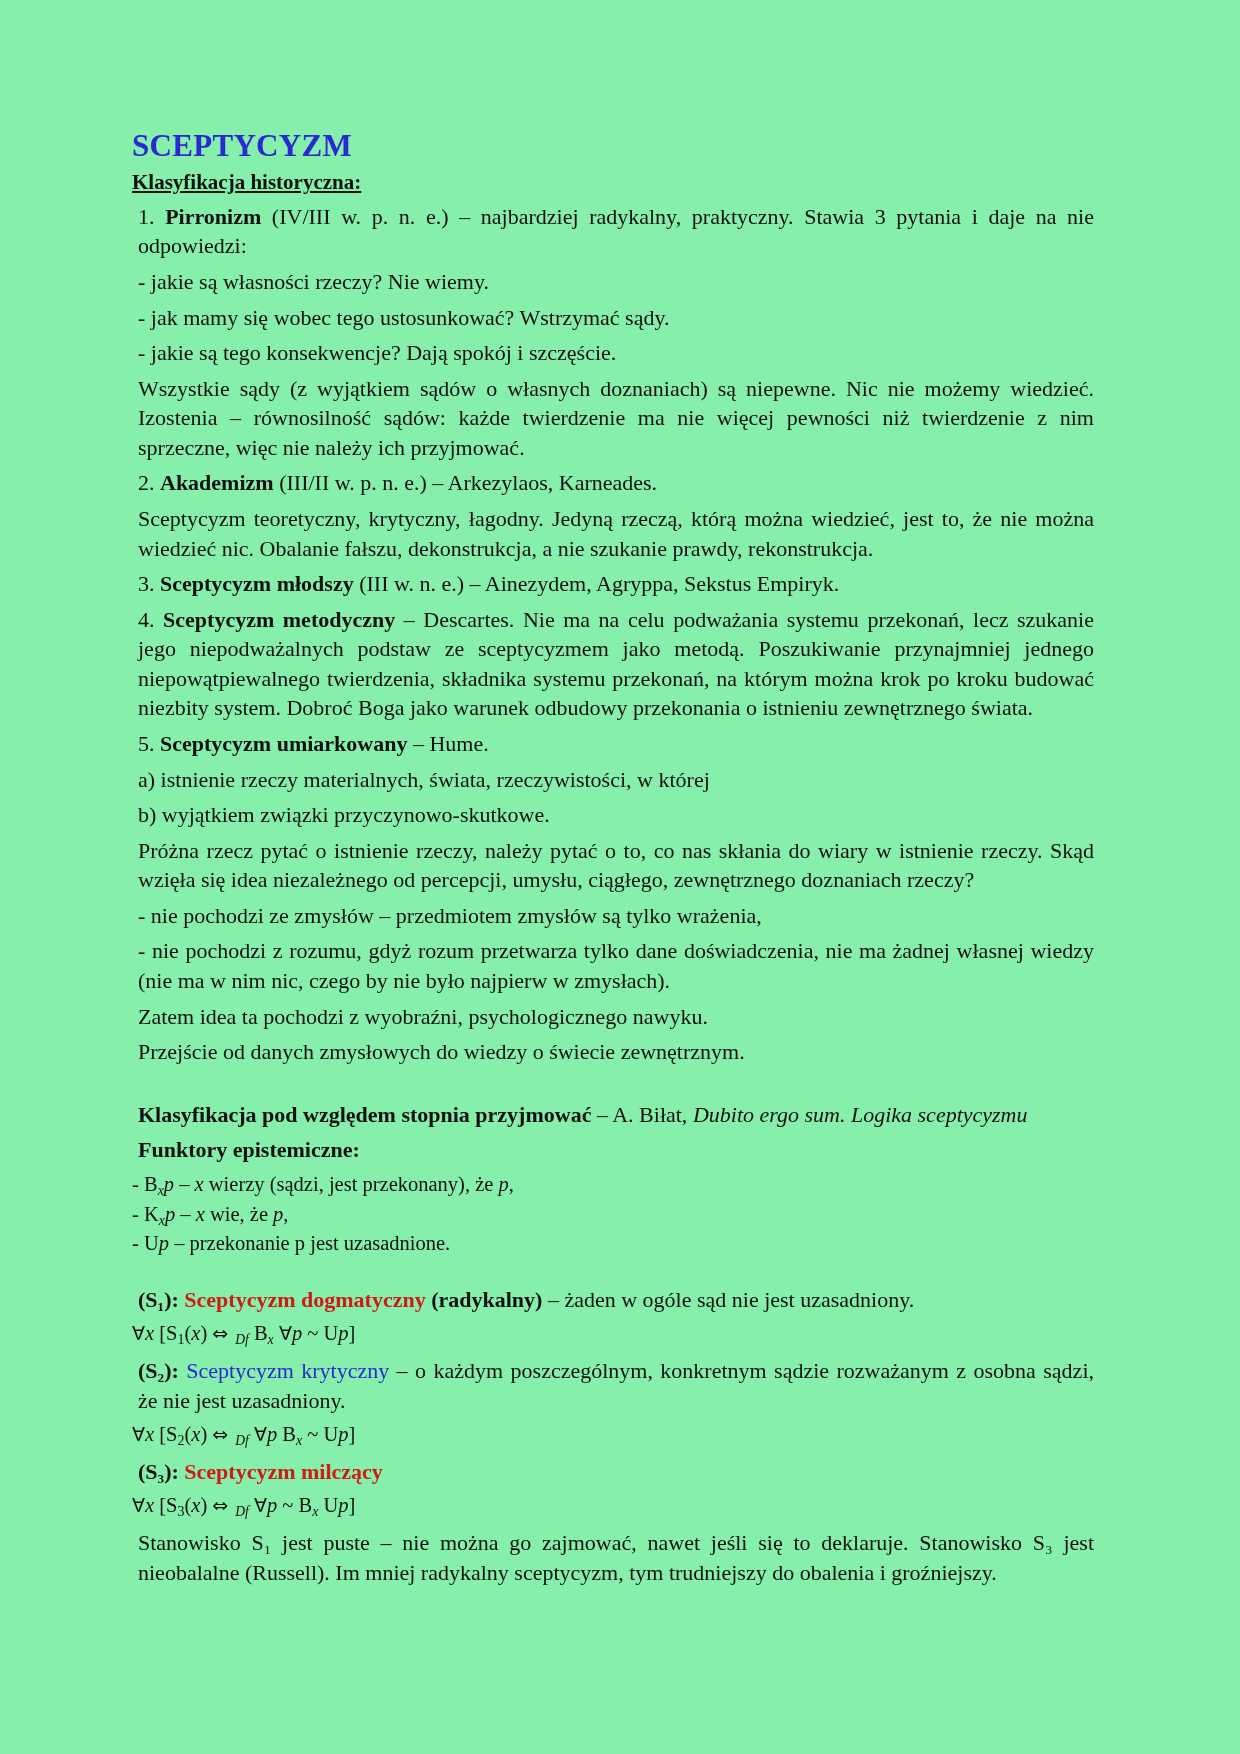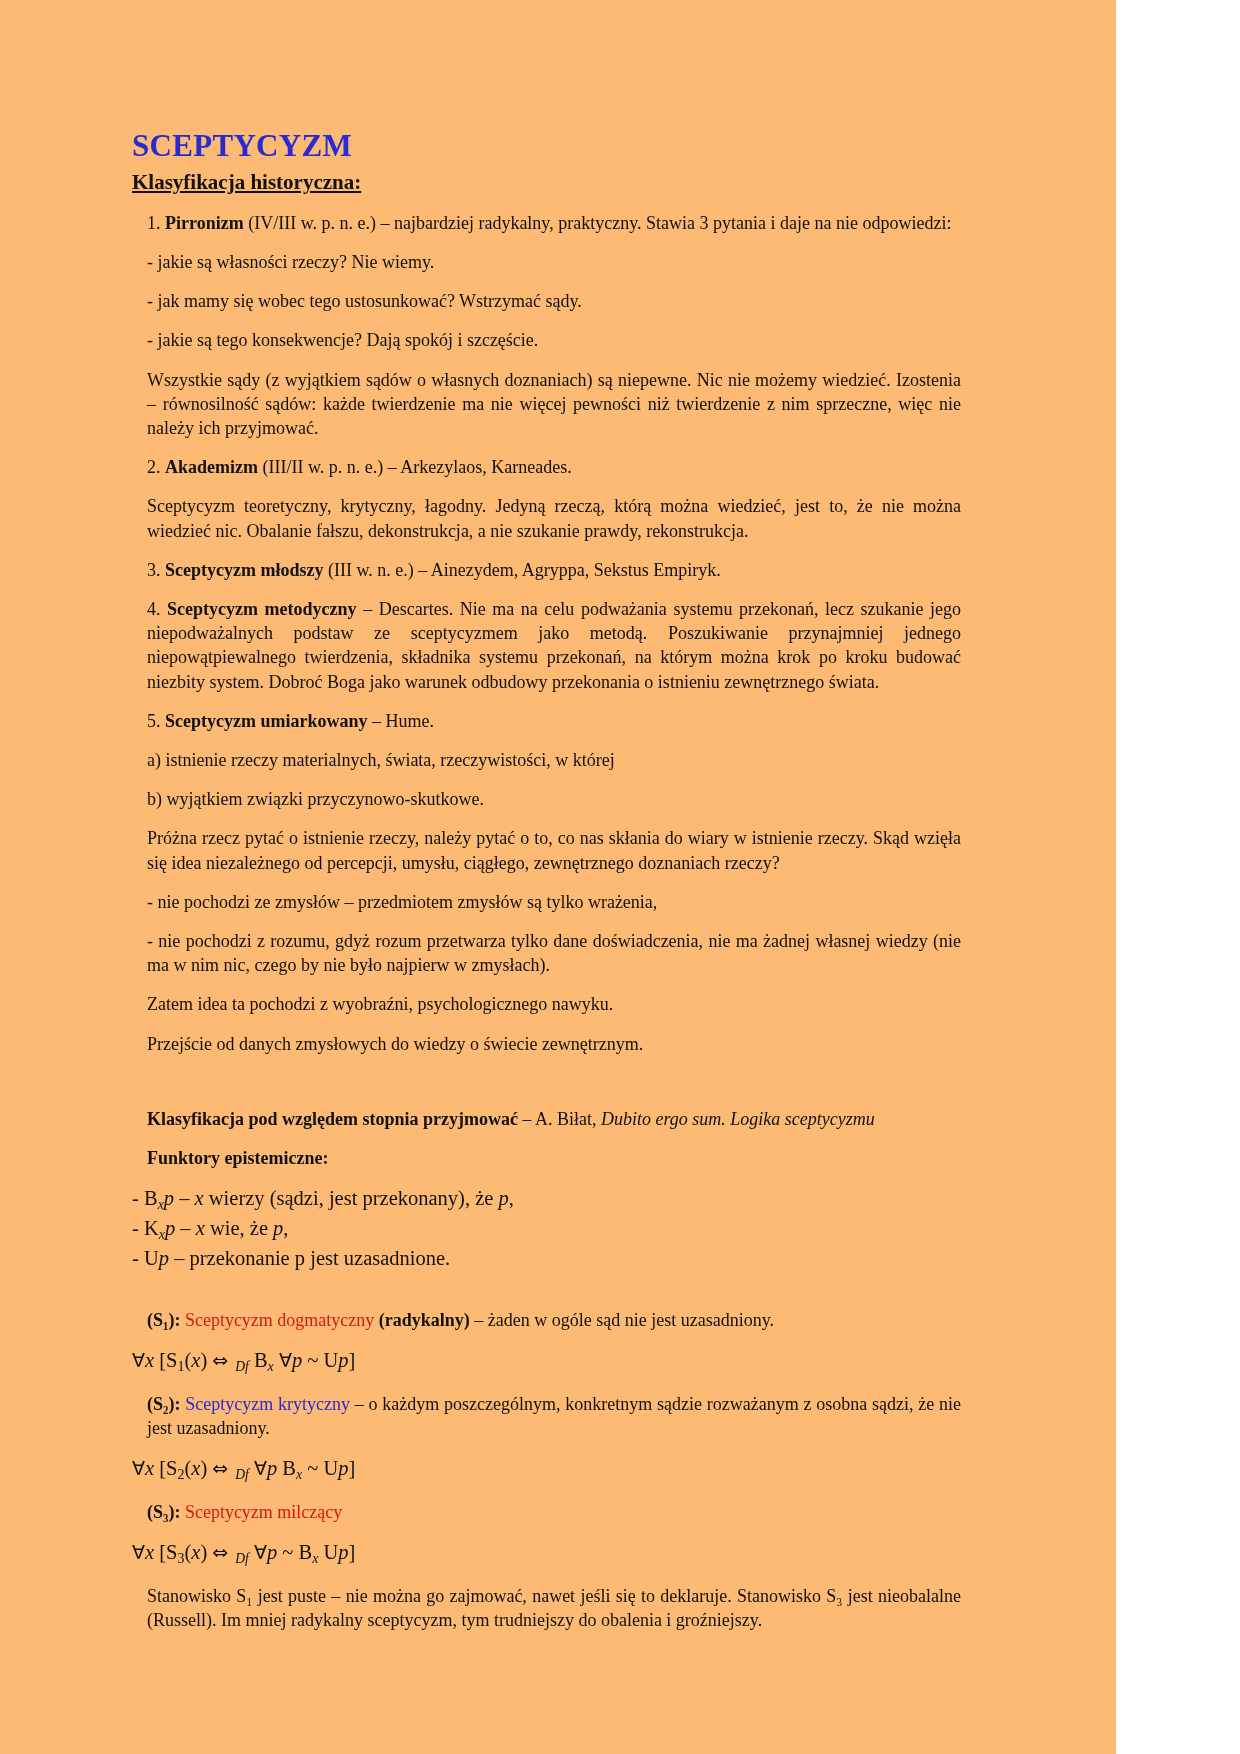--- a/index.html
+++ b/index.html
@@ -8,54 +8,54 @@
     background: #ffffff;
   }
   body {
     width: 1240px;
     min-height: 1754px;
     font-family: "Liberation Serif", serif;
     color: #111111;
   }
   .page {
     box-sizing: border-box;
-    width: 1116px;
+    width: 1240px;
     min-height: 1754px;
     padding: 128px 140px 80px 132px;
-    background: #fdba74;
+    background: #86efac;
   }
   .doc-title {
     font-family: "Liberation Serif", serif;
     font-size: 31px;
     font-weight: bold;
     color: #2a2ad0;
     letter-spacing: 0.3px;
     margin: 0 0 4px 0;
     line-height: 1.15;
   }
   .section-head {
     font-size: 21px;
     font-weight: bold;
     text-decoration: underline;
     margin: 0 0 2px 0;
     line-height: 1.34;
   }
   p.t {
-    font-size: 18px;
+    font-size: 22px;
     line-height: 1.345;
-    margin: 15px;
+    margin: 6px;
     text-align: justify;
     text-justify: inter-word;
   }
   p.left {
     text-align: left;
   }
   .b { font-weight: bold; }
   .i { font-style: italic; }
-  .red { color: #d21a14; font-weight: normal; }
+  .red { color: #d21a14; font-weight: bold; }
   .blue { color: #2a2ad0; font-weight: normal; }
   .gap { height: 21px; }
   sub {
     font-size: 0.68em;
     vertical-align: -0.28em;
   }
   .formula {
     font-size: 20.5px;
     line-height: 1.345;
     margin: 0;

